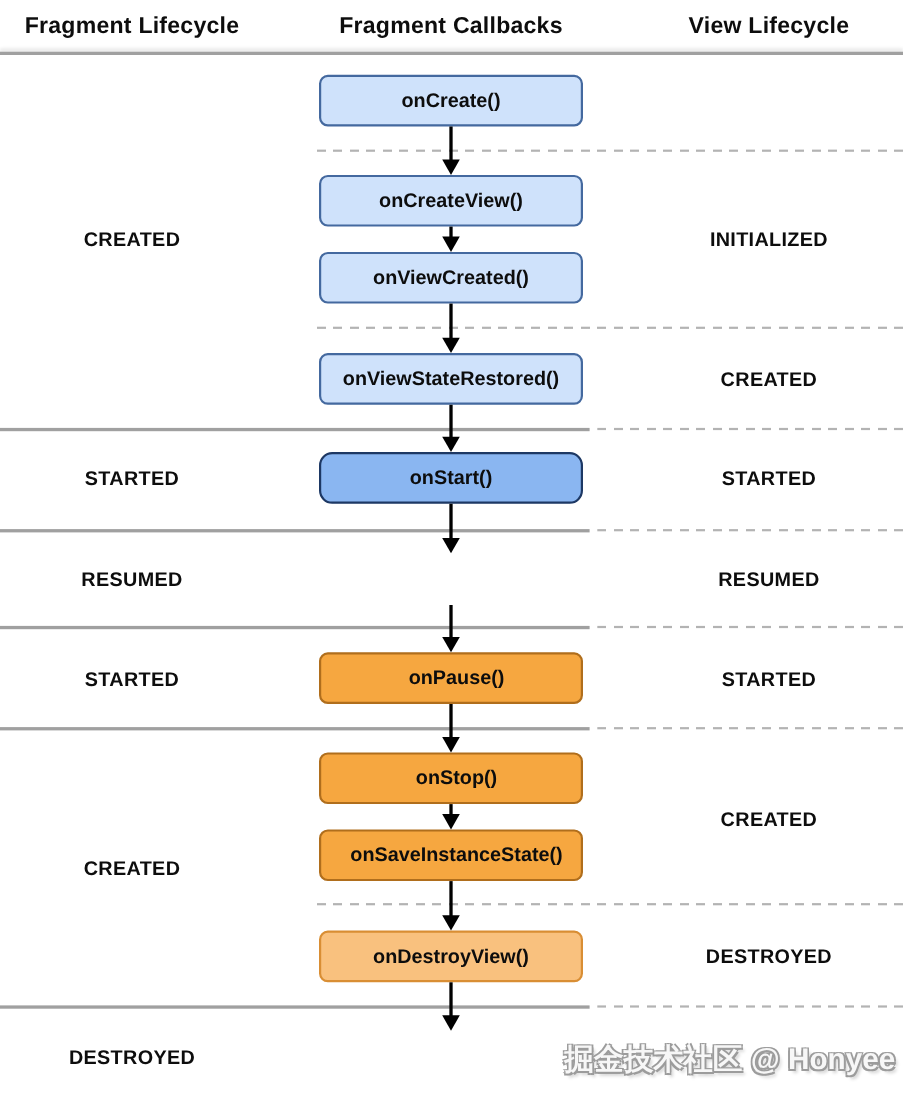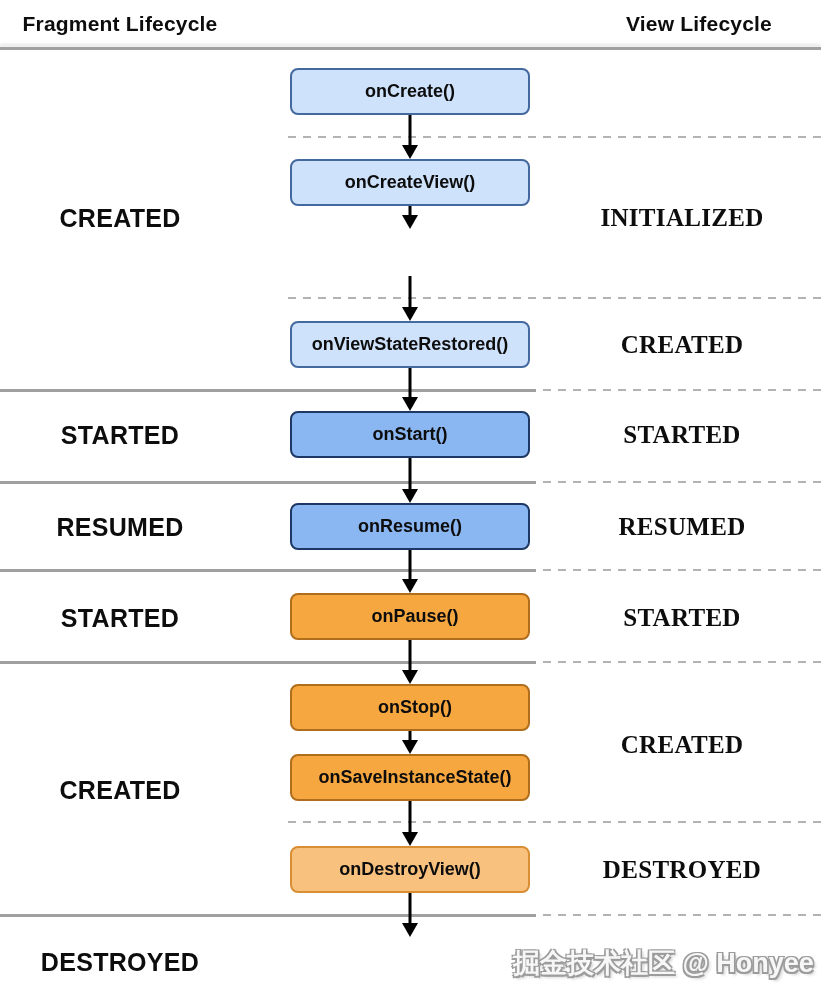--- a/index.html
+++ b/index.html
@@ -24,33 +24,33 @@
   }
   .divider-dashed{
     position:absolute;height:2px;
     background:repeating-linear-gradient(90deg,
       var(--line-dashed,#b3b3b3) 0,var(--line-dashed,#b3b3b3) 8px,
       transparent 8px,transparent 15px);
   }
   
   .state{
     position:absolute;transform:translate(-50%,-50%);
-    font-size:25px;font-weight:bold;white-space:nowrap;letter-spacing:.3px;
+    font-size:18px;font-weight:bold;white-space:nowrap;letter-spacing:.3px;
   }
   .state.left{left:120px;}
-  .state.right{left:682px;font-family:Liberation Serif, serif;}
+  .state.right{left:699px;}
   
   .cb{
     position:absolute;left:290px;width:240px;height:47px;box-sizing:border-box;
     border-radius:8px;border:2.5px solid #000;
     display:flex;align-items:center;justify-content:center;
     font-size:18px;font-weight:bold;
   }
   .v-light-blue{background:var(--light-blue-fill,#cfe2fb);border-color:var(--light-blue-border,#44699f);}
-  .v-blue{background:var(--blue-fill,#8ab6f1);border-color:var(--blue-border,#1d3864);}
+  .v-blue{background:var(--blue-fill,#8ab6f1);border-color:var(--blue-border,#1d3864);border-radius:12px;}
   .v-orange{background:var(--orange-fill,#f6a740);border-color:var(--orange-border,#b06e1c);padding-left:10px;}
   .v-orange-light{background:var(--orange-light-fill,#f9c17e);border-color:var(--orange-light-border,#d98e34);}
   .v-orange-lighter{background:var(--orange-lighter-fill,#f9cc96);border-color:var(--orange-lighter-border,#c98a36);}
   
   .arrow{position:absolute;left:410px;width:0;}
   .arrow::before{
     content:'';position:absolute;left:50%;transform:translateX(-50%);
     top:0;bottom:10px;width:3px;background:var(--arrow,#000);
   }
   .arrow::after{
@@ -68,20 +68,21 @@
                  1.5px  1.5px 0 var(--watermark-gray,#9c9c9c),
                  3px 3px 3px rgba(0,0,0,.18);
   }
 </style>
 </head>
 <body>
 
 <div id="canvas">
 
   <div class="col-title" style="left:120px">Fragment Lifecycle</div>
+  <div class="col-title" style="left:410px">Fragment Callbacks</div>
   <div class="col-title" style="left:699px">View Lifecycle</div>
   <div class="header-rule"></div>
 
   <div class="divider-dashed" style="top:136px;left:288px;width:533px"></div>
   <div class="divider-dashed" style="top:297px;left:288px;width:533px"></div>
   <div class="divider-dashed" style="top:389px;left:543px;width:278px"></div>
   <div class="divider-dashed" style="top:481px;left:543px;width:278px"></div>
   <div class="divider-dashed" style="top:569px;left:543px;width:278px"></div>
   <div class="divider-dashed" style="top:661px;left:543px;width:278px"></div>
   <div class="divider-dashed" style="top:821px;left:288px;width:533px"></div>
@@ -107,28 +108,28 @@
   <div class="state right" style="top:618px">STARTED</div>
   <div class="state right" style="top:745px">CREATED</div>
   <div class="state right" style="top:870px">DESTROYED</div>
 
   <div class="cb v-light-blue" style="top:68px">
     <span>onCreate()</span>
   </div>
   <div class="cb v-light-blue" style="top:159px">
     <span>onCreateView()</span>
   </div>
+  <div class="cb v-light-blue" style="top:229px">
+    <span>onViewCreated()</span>
+  </div>
   <div class="cb v-light-blue" style="top:321px">
     <span>onViewStateRestored()</span>
   </div>
   <div class="cb v-blue" style="top:411px">
     <span>onStart()</span>
-  </div>
-  <div class="cb v-blue" style="top:503px">
-    <span>onResume()</span>
   </div>
   <div class="cb v-orange" style="top:593px">
     <span>onPause()</span>
   </div>
   <div class="cb v-orange" style="top:684px">
     <span>onStop()</span>
   </div>
   <div class="cb v-orange" style="top:754px">
     <span>onSaveInstanceState()</span>
   </div>

